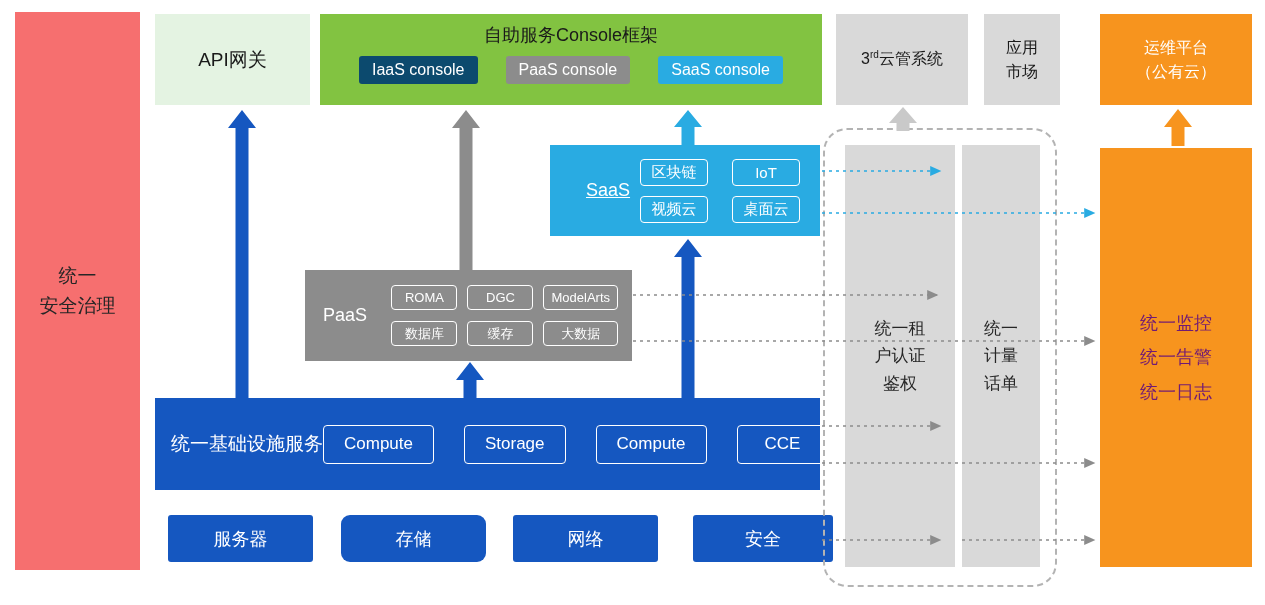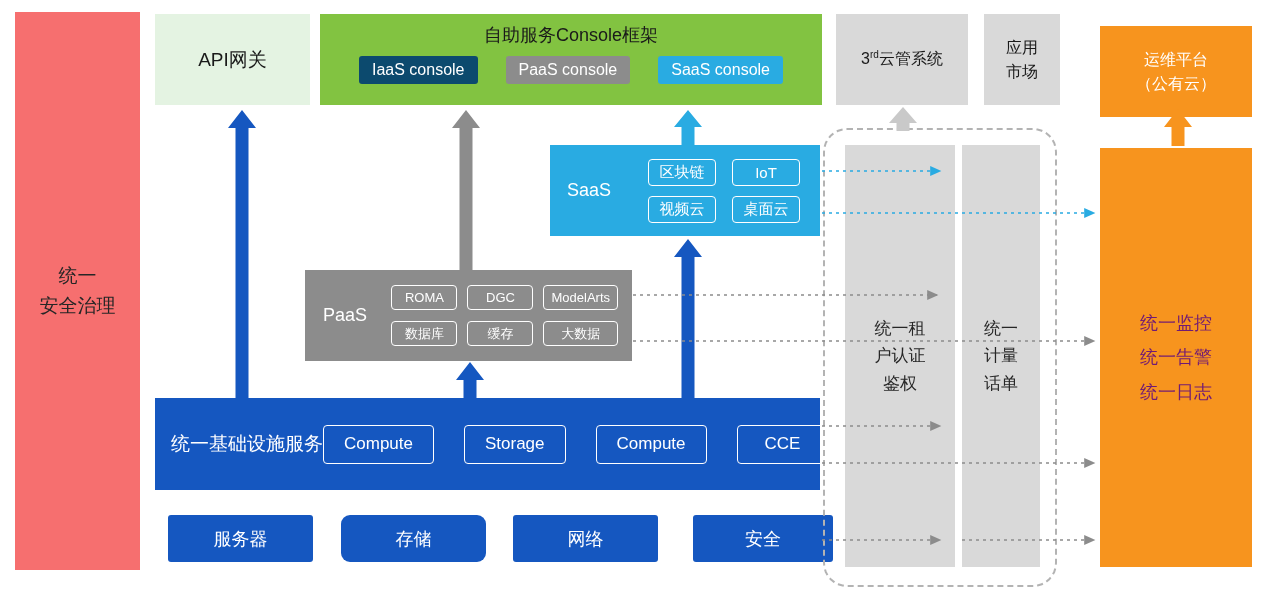--- a/index.html
+++ b/index.html
@@ -15,25 +15,25 @@
   .console-title{ color:#1a1a1a; font-size:18px; font-weight:500; }
   .console-chips{ display:flex; gap:28px; margin-top:9px; }
   .console-chip { height:28px; display:flex; align-items:center; justify-content:center; padding:0 13px; color:#fff; font-size:16px; border-radius:3px; }
   .chip-iaas { background:#0c4a6e; }
   .chip-paas { background:#8c8c8c; }
   .chip-saas { background:#29abe2; }
 
   .third-cloud { left:836px; top:14px; width:132px; height:91px; background:#d9d9d9; color:#1a1a1a; font-size:16px; }
   .third-cloud sup { font-size:10px; }
   .app-market  { left:984px; top:14px; width:76px; height:91px; background:#d9d9d9; color:#1a1a1a; font-size:16px; line-height:1.5; }
-  .om-platform { left:1100px; top:26px; width:152px; height:91px; background:#f7941e; color:#fff; font-size:16px; line-height:1.5; }
+  .om-platform { left:1100px; top:14px; width:152px; height:91px; background:#f7941e; color:#fff; font-size:16px; line-height:1.5; }
 
   .saas-box { left:550px; top:145px; width:270px; height:91px; background:#29abe2; color:#fff; justify-content:flex-start; }
-  .saas-label { font-size:18px; margin-left:17px; }
-  .saas-chips { display:grid; grid-template-columns:auto auto; gap:10px 16px; margin-left:auto; margin-right:20px; }
+  .saas-label { font-size:18px; margin-left:36px;text-decoration:underline; }
+  .saas-chips { display:grid; grid-template-columns:auto auto; gap:10px 24px; margin-left:auto; margin-right:20px; }
 
   .paas-box { left:305px; top:270px; width:327px; height:91px; background:#8c8c8c; color:#fff; justify-content:flex-start; }
   .paas-label { font-size:18px; margin-left:18px; }
   .paas-chips { display:grid; grid-template-columns:auto auto auto; gap:11px 10px; margin-left:auto; margin-right:14px; }
 
   .chip-outline { border:1.5px solid #fff; border-radius:4px; color:#fff; display:flex; align-items:center; justify-content:center; }
   .saas-chips .chip-outline { height:27px; min-width:68px; padding:0 10px; font-size:15px; }
   .paas-chips .chip-outline { height:25px; min-width:66px; padding:0 7px; font-size:13px; }
 
   .infra-box { left:155px; top:398px; width:665px; height:92px; background:#1557c0; color:#fff; justify-content:flex-start; }

